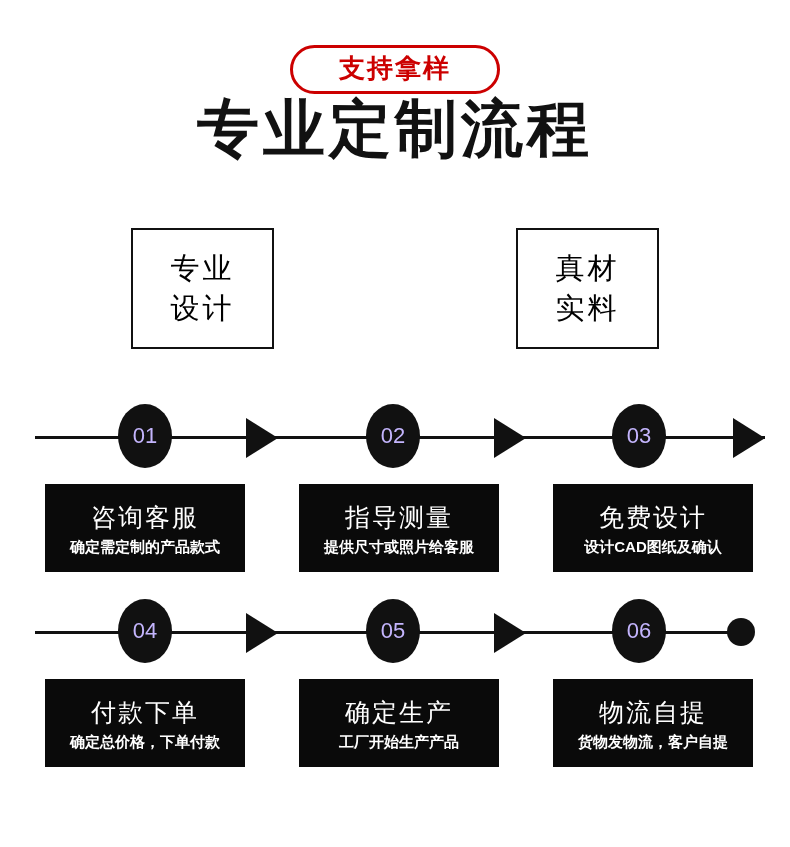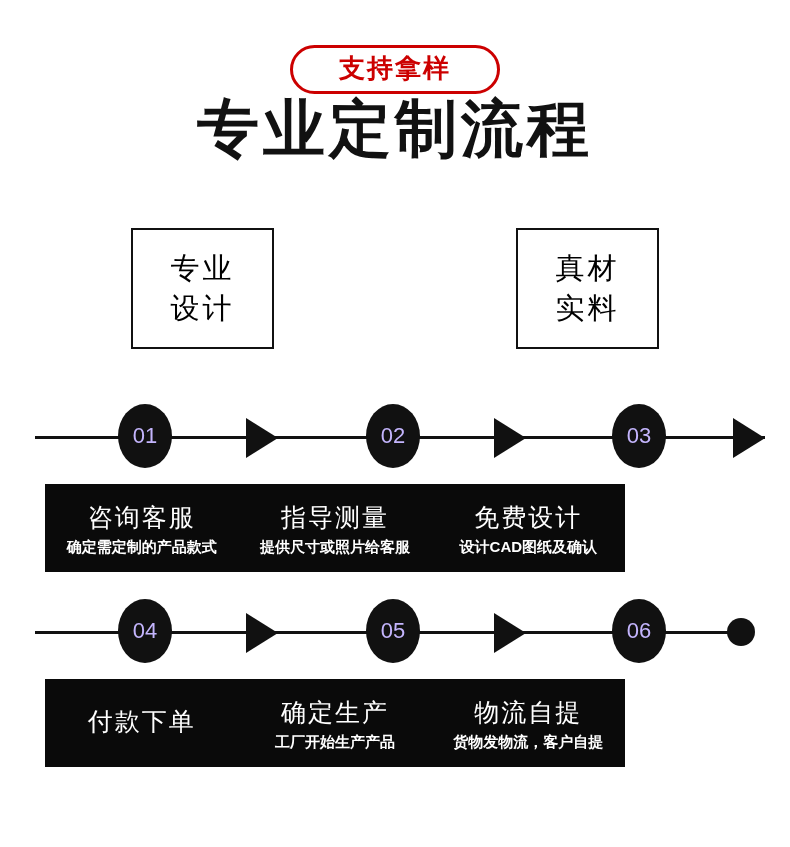--- a/index.html
+++ b/index.html
@@ -146,21 +146,21 @@
     width: 28px;
     height: 28px;
     border-radius: 50%;
     background: #111111;
   }
 
   
   .cards {
     position: absolute;
     left: 45px;
-    width: 580px;
+    width: 708px;
     display: flex;
     justify-content: space-between;
   }
   #cards-1 { top: 484px; }
   #cards-2 { top: 679px; }
 
   .card {
     width: 200px;
     height: 88px;
     background: #0a0a0a;
@@ -245,20 +245,21 @@
     <div class="node n2">05</div>
     <div class="arrow a2"></div>
     <div class="node n3">06</div>
     <div class="endcap"></div>
   </div>
 </div>
 
 <div class="cards" id="cards-2">
   <div class="card">
     <div class="card-title">付款下单</div>
+    <div class="card-sub">确定总价格，下单付款</div>
   </div>
   <div class="card">
     <div class="card-title">确定生产</div>
     <div class="card-sub">工厂开始生产产品</div>
   </div>
   <div class="card">
     <div class="card-title">物流自提</div>
     <div class="card-sub">货物发物流，客户自提</div>
   </div>
 </div>

